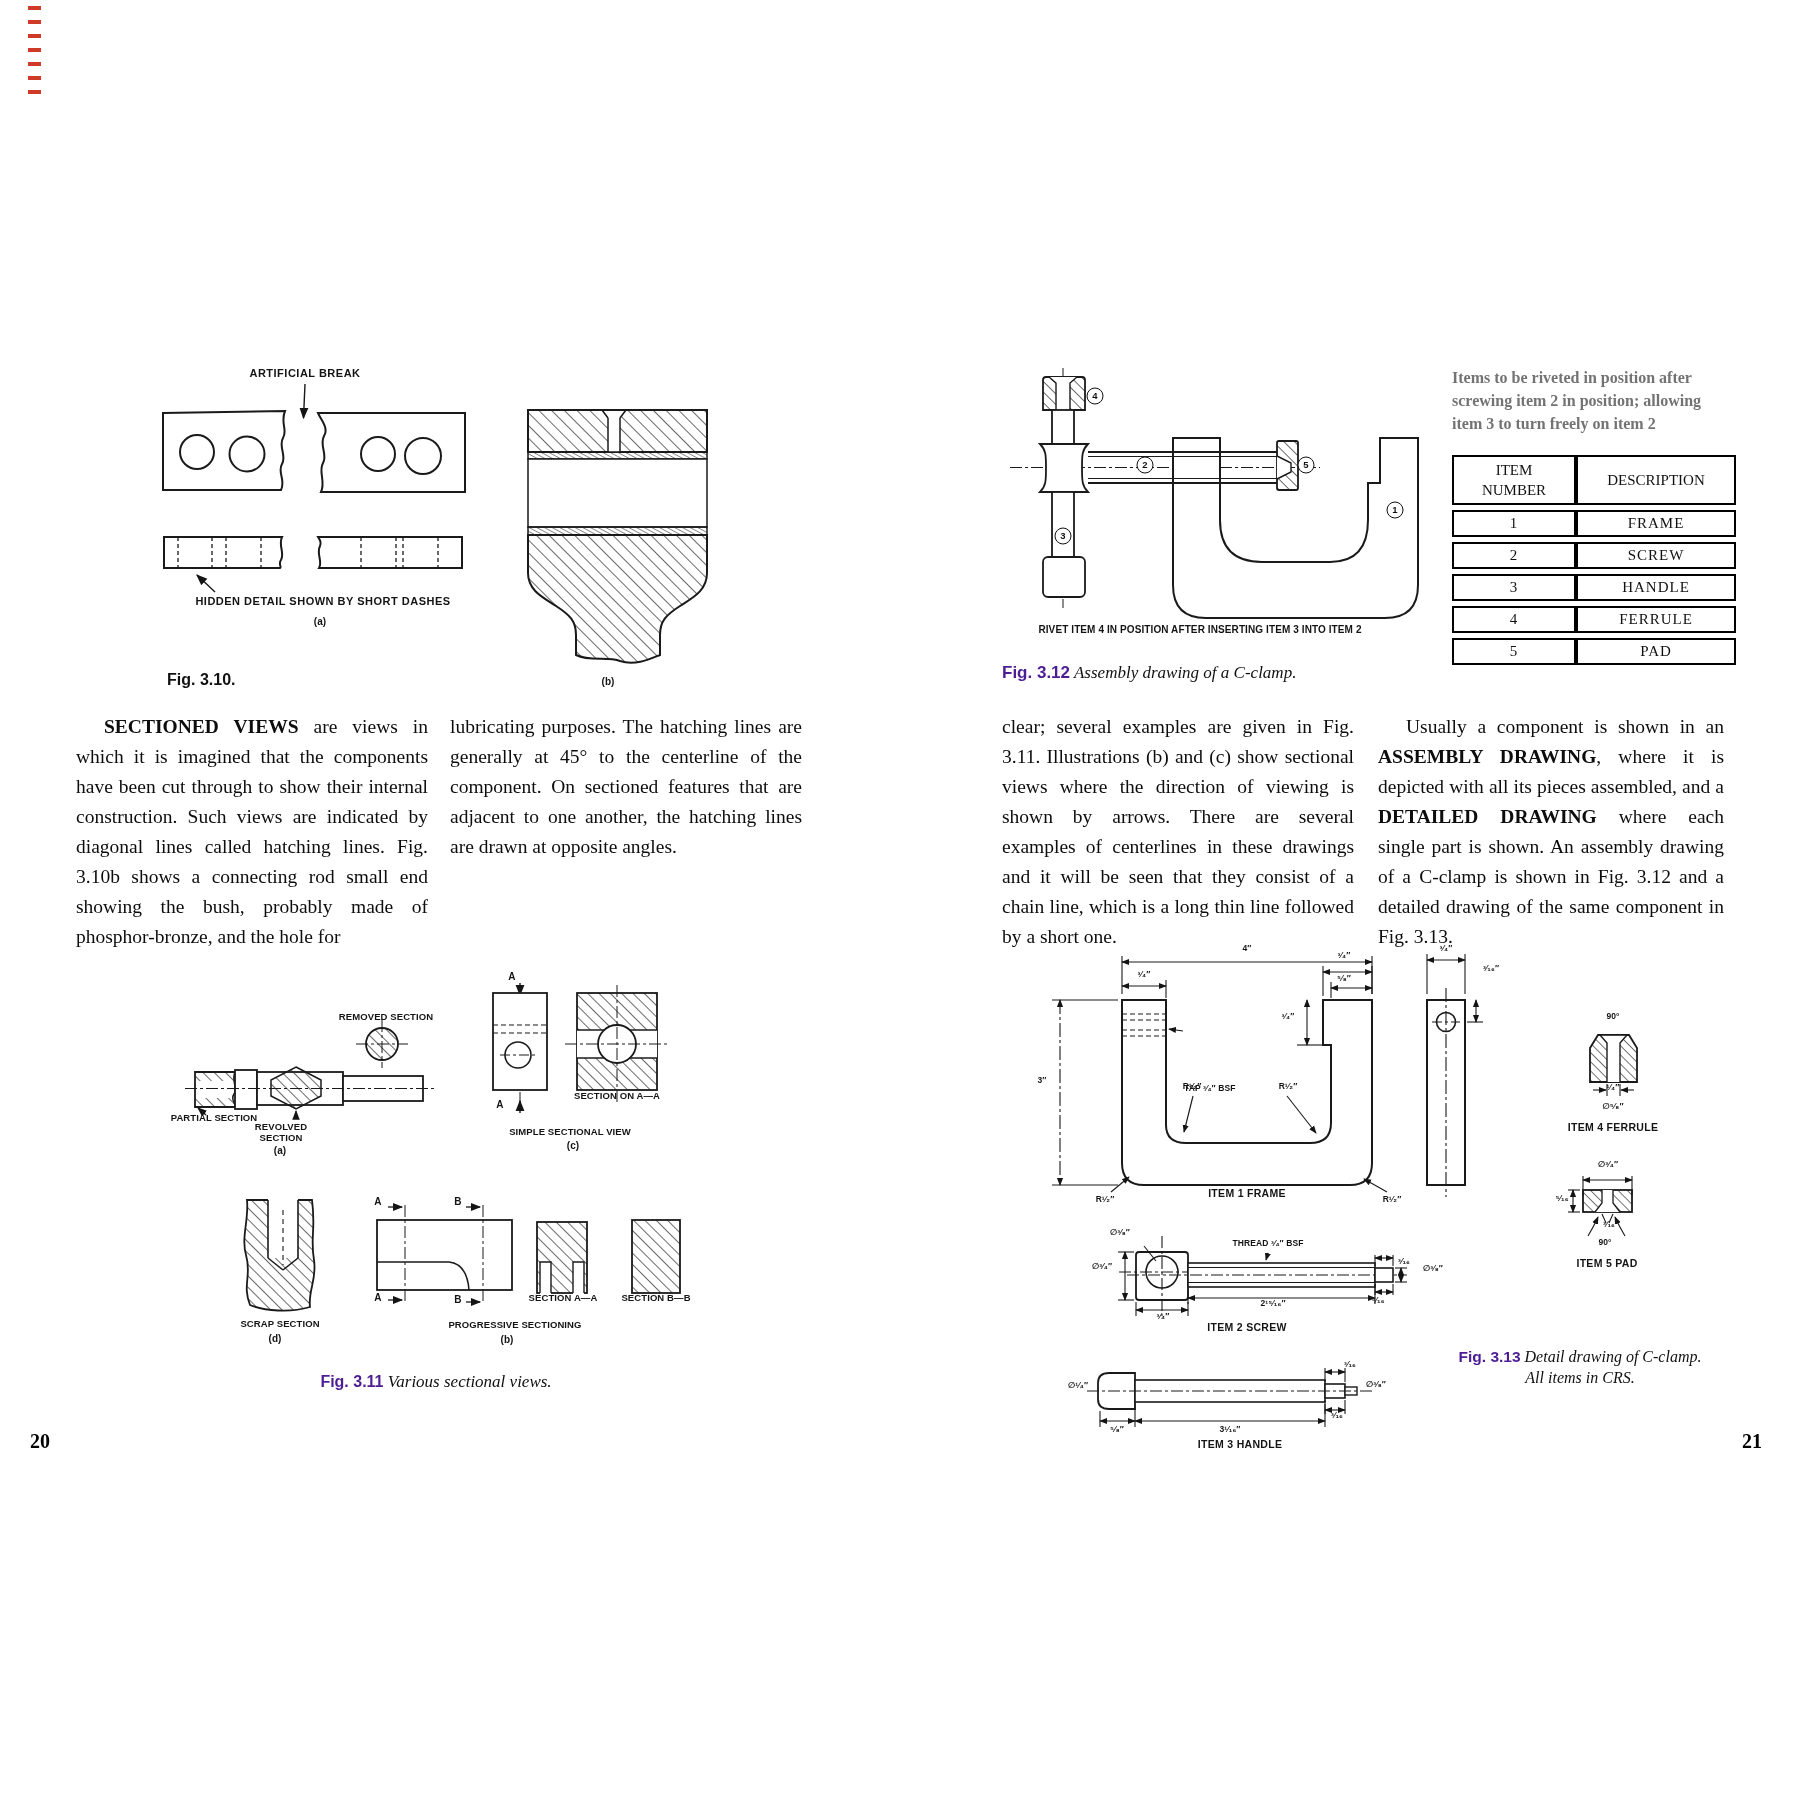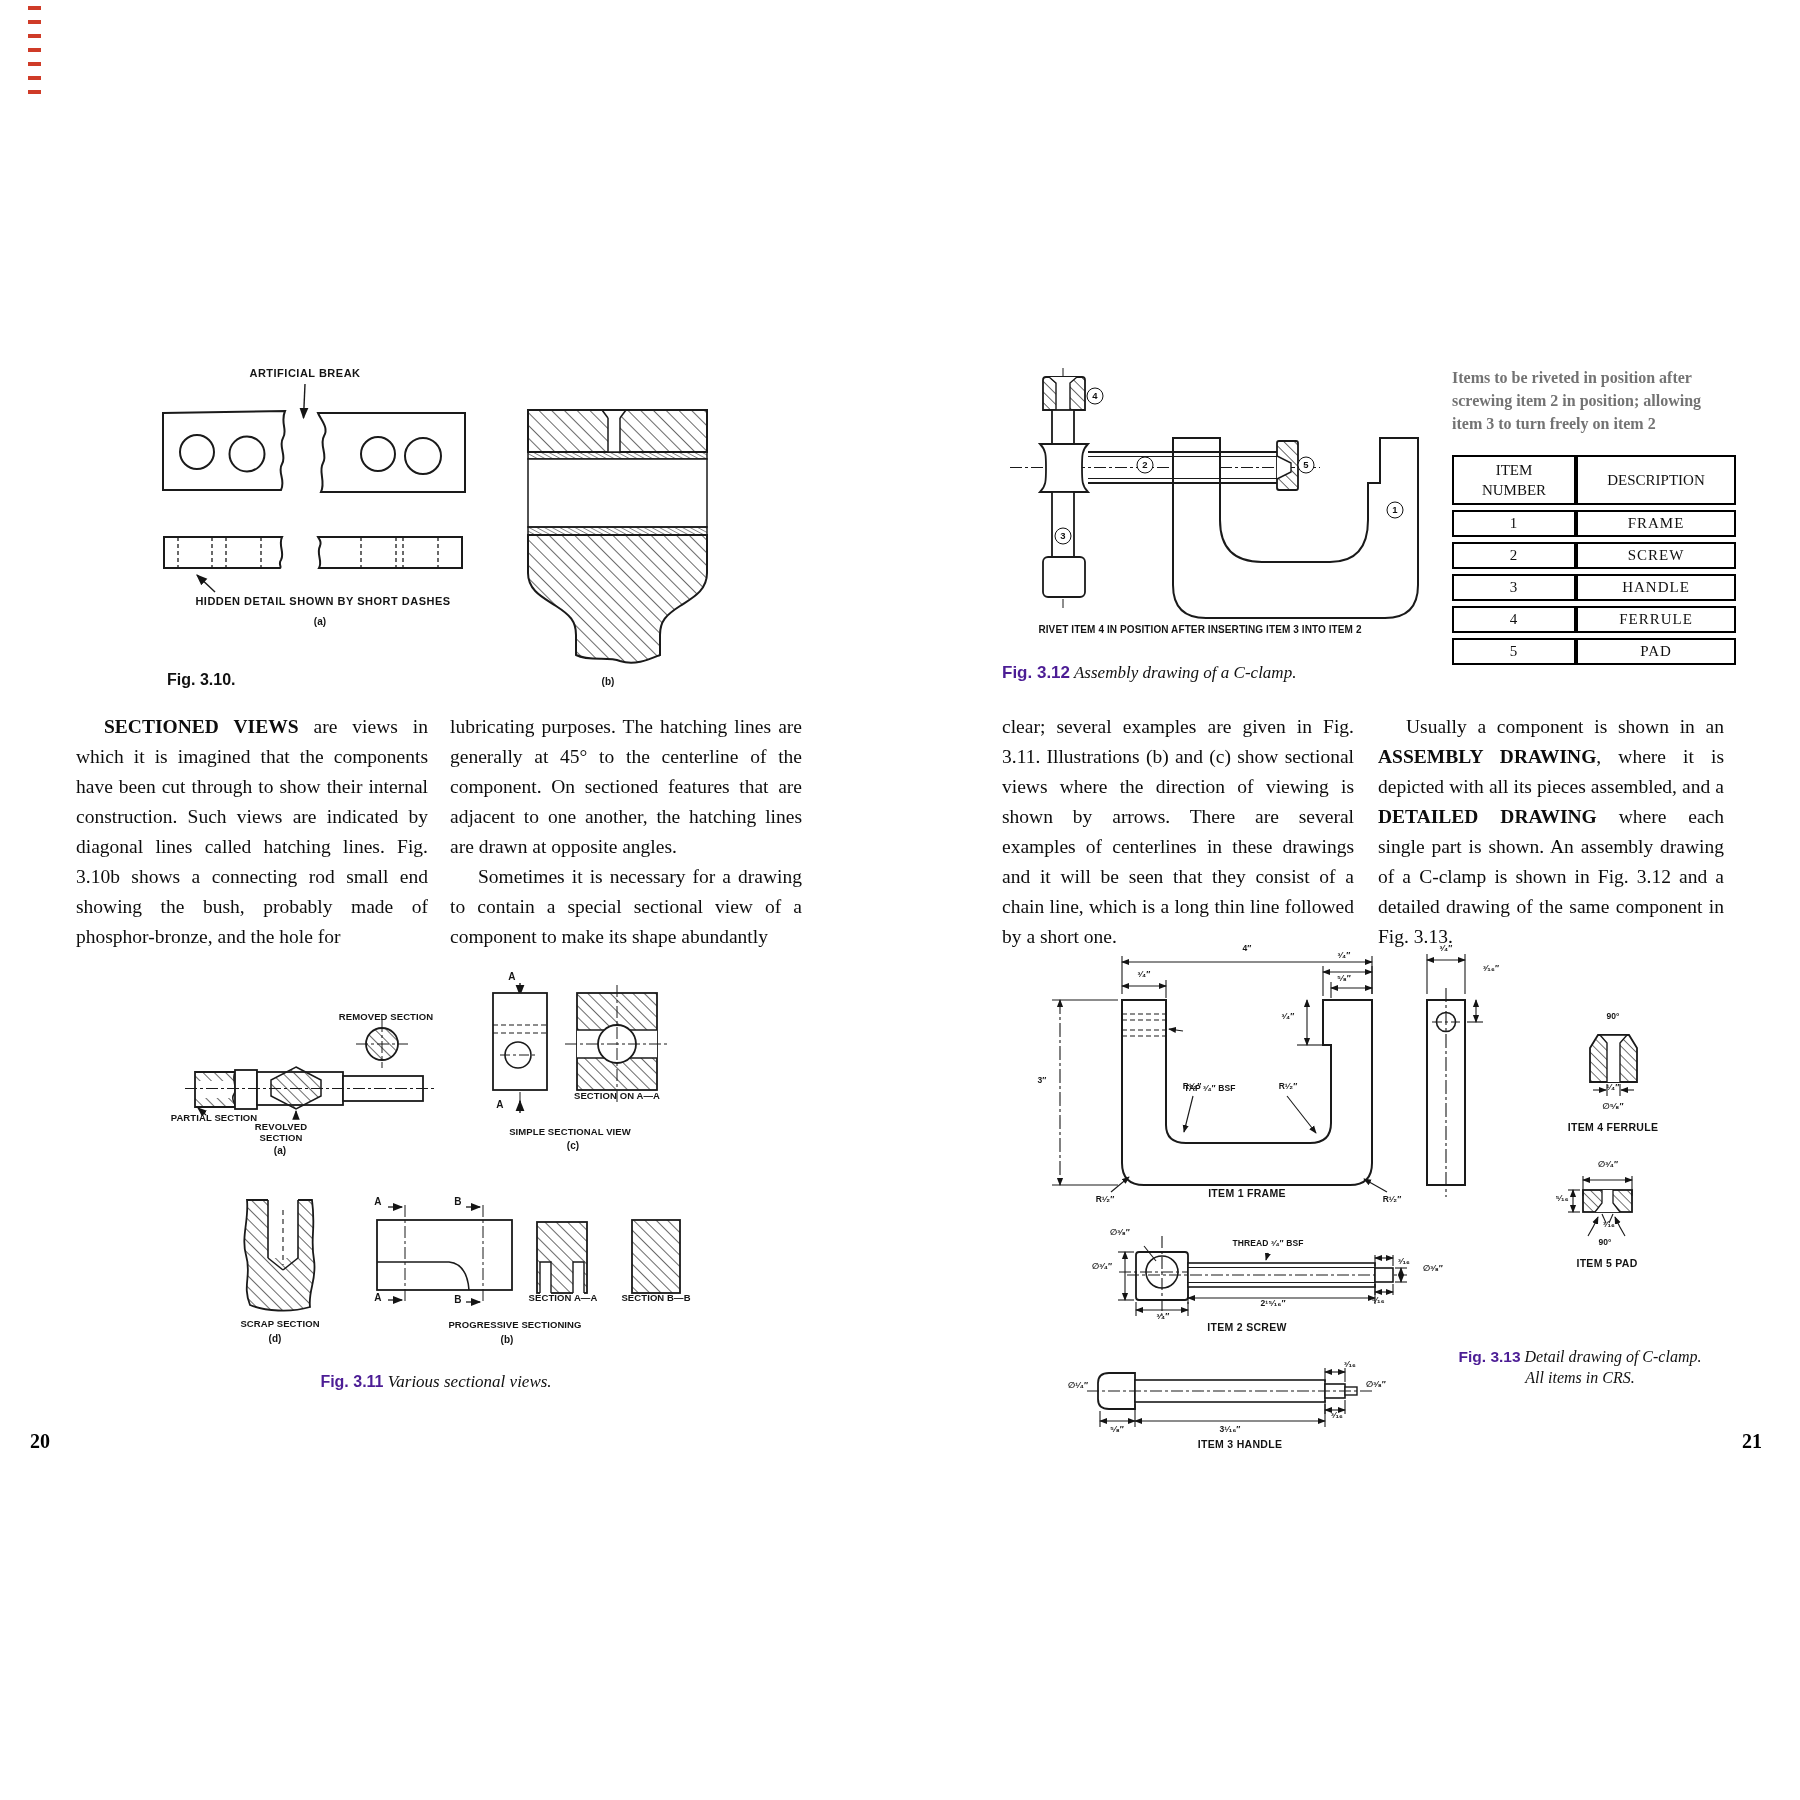--- a/index.html
+++ b/index.html
@@ -114,21 +114,20 @@
 <div class="lb c s11" style="left:323px;top:595px">HIDDEN DETAIL SHOWN BY SHORT DASHES</div>
 <div class="lb c s10" style="left:320px;top:616px">(a)</div>
 <div class="lb c s10" style="left:608px;top:676px">(b)</div>
 <div class="figb" style="left:167px;top:641px">Fig. 3.10.</div>
 
 <div class="body-col" style="left:76px;top:712px">
   <p class="ind"><b>SECTIONED VIEWS</b><span> are views in which it is imagined that the components have been cut through to show their internal construction. Such views are indicated by diagonal lines called hatching lines. Fig. 3.10b shows a connecting rod small end showing the bush, probably made of phosphor-bronze, and the hole for</span></p>
 </div>
 <div class="body-col" style="left:450px;top:712px">
   <p>lubricating purposes. The hatching lines are generally at 45° to the centerline of the component. On sectioned features that are adjacent to one another, the hatching lines are drawn at opposite angles.</p>
-  <p class="ind">Sometimes it is necessary for a drawing to contain a special sectional view of a component to make its shape abundantly</p>
 </div>
 
 <svg style="left:150px;top:975px" width="565" height="390" viewBox="0 0 565 390">
   <defs>
     <pattern id="hC" width="8" height="8" patternUnits="userSpaceOnUse" patternTransform="rotate(-45)">
       <line x1="0" y1="0" x2="0" y2="8" stroke="#2a2a2a" stroke-width="1.4"></line>
       </pattern>
     <marker id="mC" viewBox="0 0 10 10" markerWidth="9" markerHeight="9" refX="8" refY="5" orient="auto-start-reverse">
       <path d="M0,1.5 L9,5 L0,8.5 Z" fill="#141414"></path>
       </marker>

